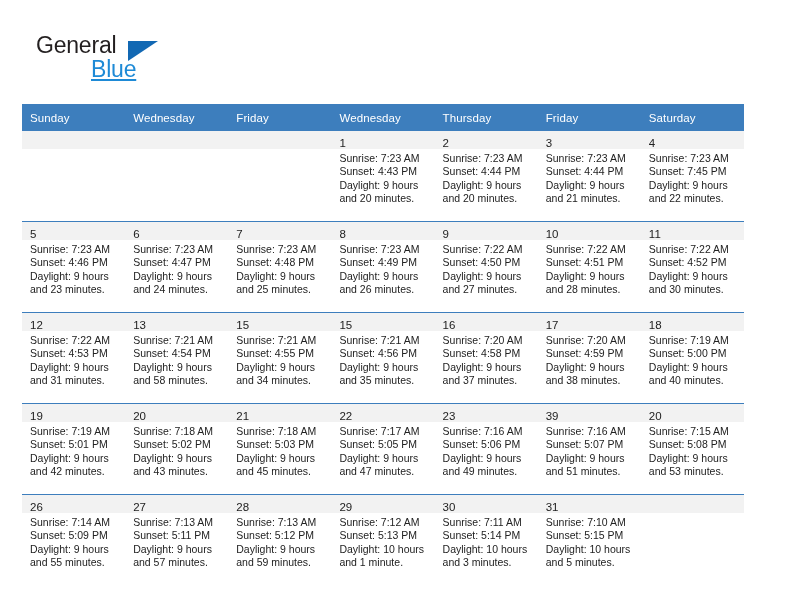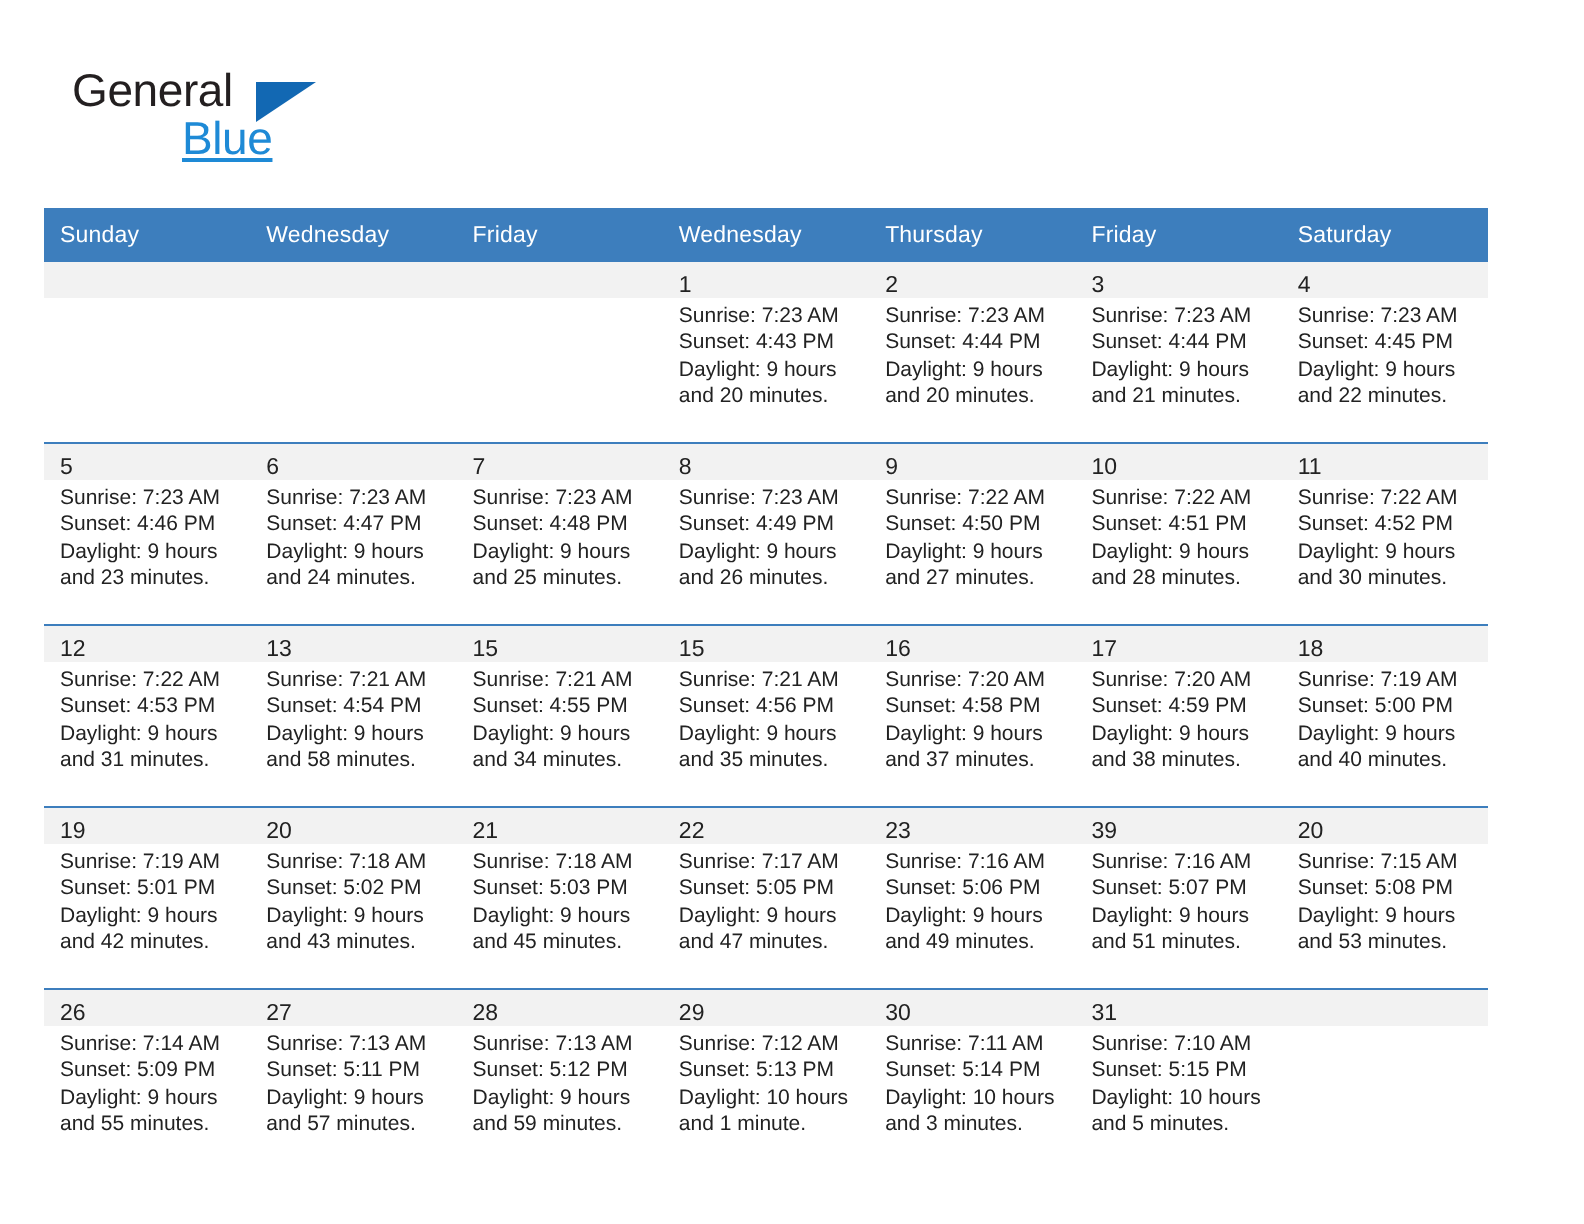--- a/index.html
+++ b/index.html
@@ -223,21 +223,21 @@
                 <div class="cell-line">Sunrise: 7:23 AM</div>
                 <div class="cell-line">Sunset: 4:44 PM</div>
                 <div class="cell-line">Daylight: 9 hours</div>
                 <div class="cell-line">and 21 minutes.</div>
               </div>
             </td>
             <td>
               <div class="daynum-band"><span class="daynum">4</span></div>
               <div class="cell-body">
                 <div class="cell-line">Sunrise: 7:23 AM</div>
-                <div class="cell-line">Sunset: 4:45 PM</div>
+                <div class="cell-line">Sunset: 7:45 PM</div>
                 <div class="cell-line">Daylight: 9 hours</div>
                 <div class="cell-line">and 22 minutes.</div>
               </div>
             </td>
           </tr>
           <tr>
             <td>
               <div class="daynum-band"><span class="daynum">5</span></div>
               <div class="cell-body">
                 <div class="cell-line">Sunrise: 7:23 AM</div>

